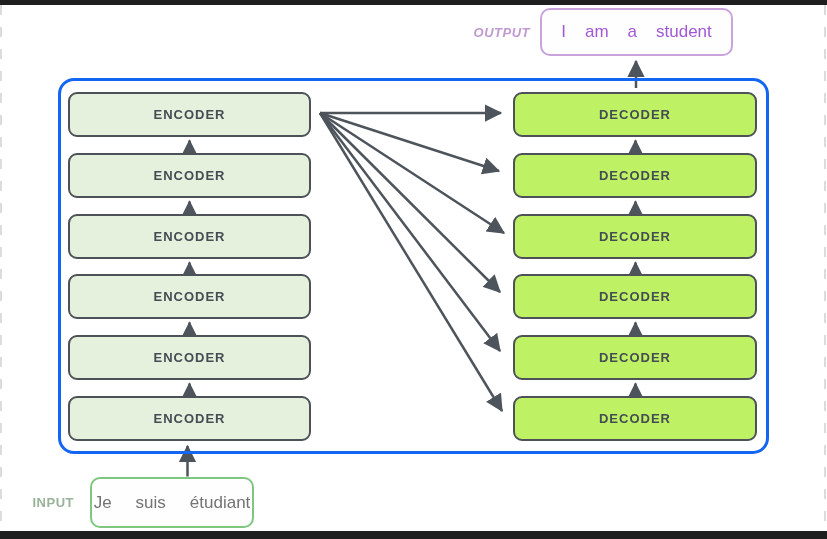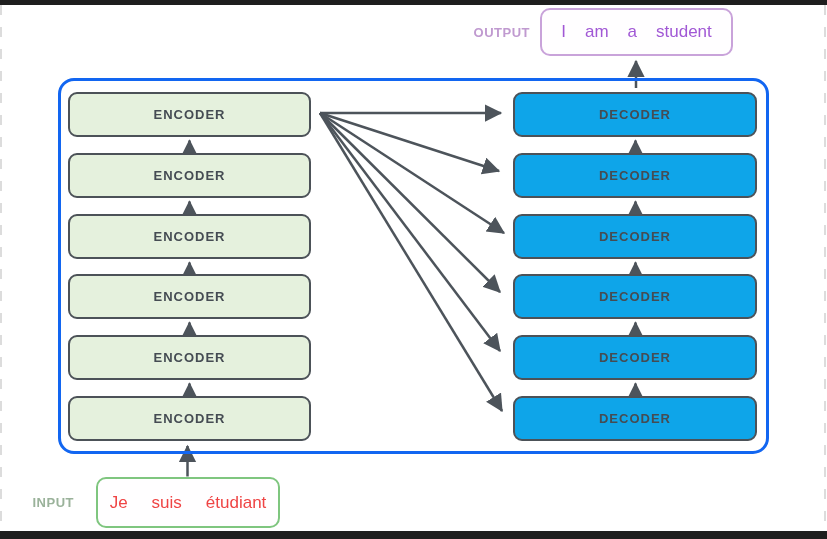--- a/index.html
+++ b/index.html
@@ -25,42 +25,42 @@
     background:transparent;
   }
 
   .block {
     position:absolute; height:45px; box-sizing:border-box;
     border:2.5px solid #4c5258; border-radius:9px;
     display:flex; align-items:center; justify-content:center;
     font-size:13px; font-weight:bold; letter-spacing:1px; color:#454c53;
   }
   .enc { left:68px; width:243px; background:#e5f1dd; }
-  .dec { left:513px; width:244px; background:#0ea5e9; }
+  .dec { left:513px; width:244px; background:#bef264; }
   .row0 { top:92px; } .row1 { top:153px; } .row2 { top:214px; }
   .row3 { top:274px; } .row4 { top:335px; } .row5 { top:396px; }
 
   .io-box {
     position:absolute; box-sizing:border-box; border-radius:10px;
     display:flex; align-items:center; justify-content:center;
     font-size:17px; background:#fffeff;
   }
   .output-box {
     left:540px; top:8px; width:193px; height:48px;
     border:2px solid #c9a3da; color:#a158d5; gap:19px;
   }
   .input-box {
-    left:96px; top:477px; width:184px; height:51px;
-    border:2px solid #7fc67f; color:#ef4444; gap:24px;
+    left:90px; top:477px; width:164px; height:51px;
+    border:2px solid #7fc67f; color:#737373; gap:24px;
   }
   .io-label {
     position:absolute; font-size:13px; font-weight:bold; letter-spacing:0.5px;
     text-align:right;
   }
-  .output-label { left:458px; top:25px; width:72px; color:#c09ad0; }
+  .output-label { left:458px; top:25px; width:72px; color:#c09ad0;font-style:italic; }
   .input-label  { left:4px;  top:495px; width:70px; color:#9ab29a; }
 </style>
 </head>
 <body>
 
 <div class="stage">
 
   <div class="edge-bar top"></div>
   <div class="edge-bar bottom"></div>
   <div class="edge-dash left"></div>

